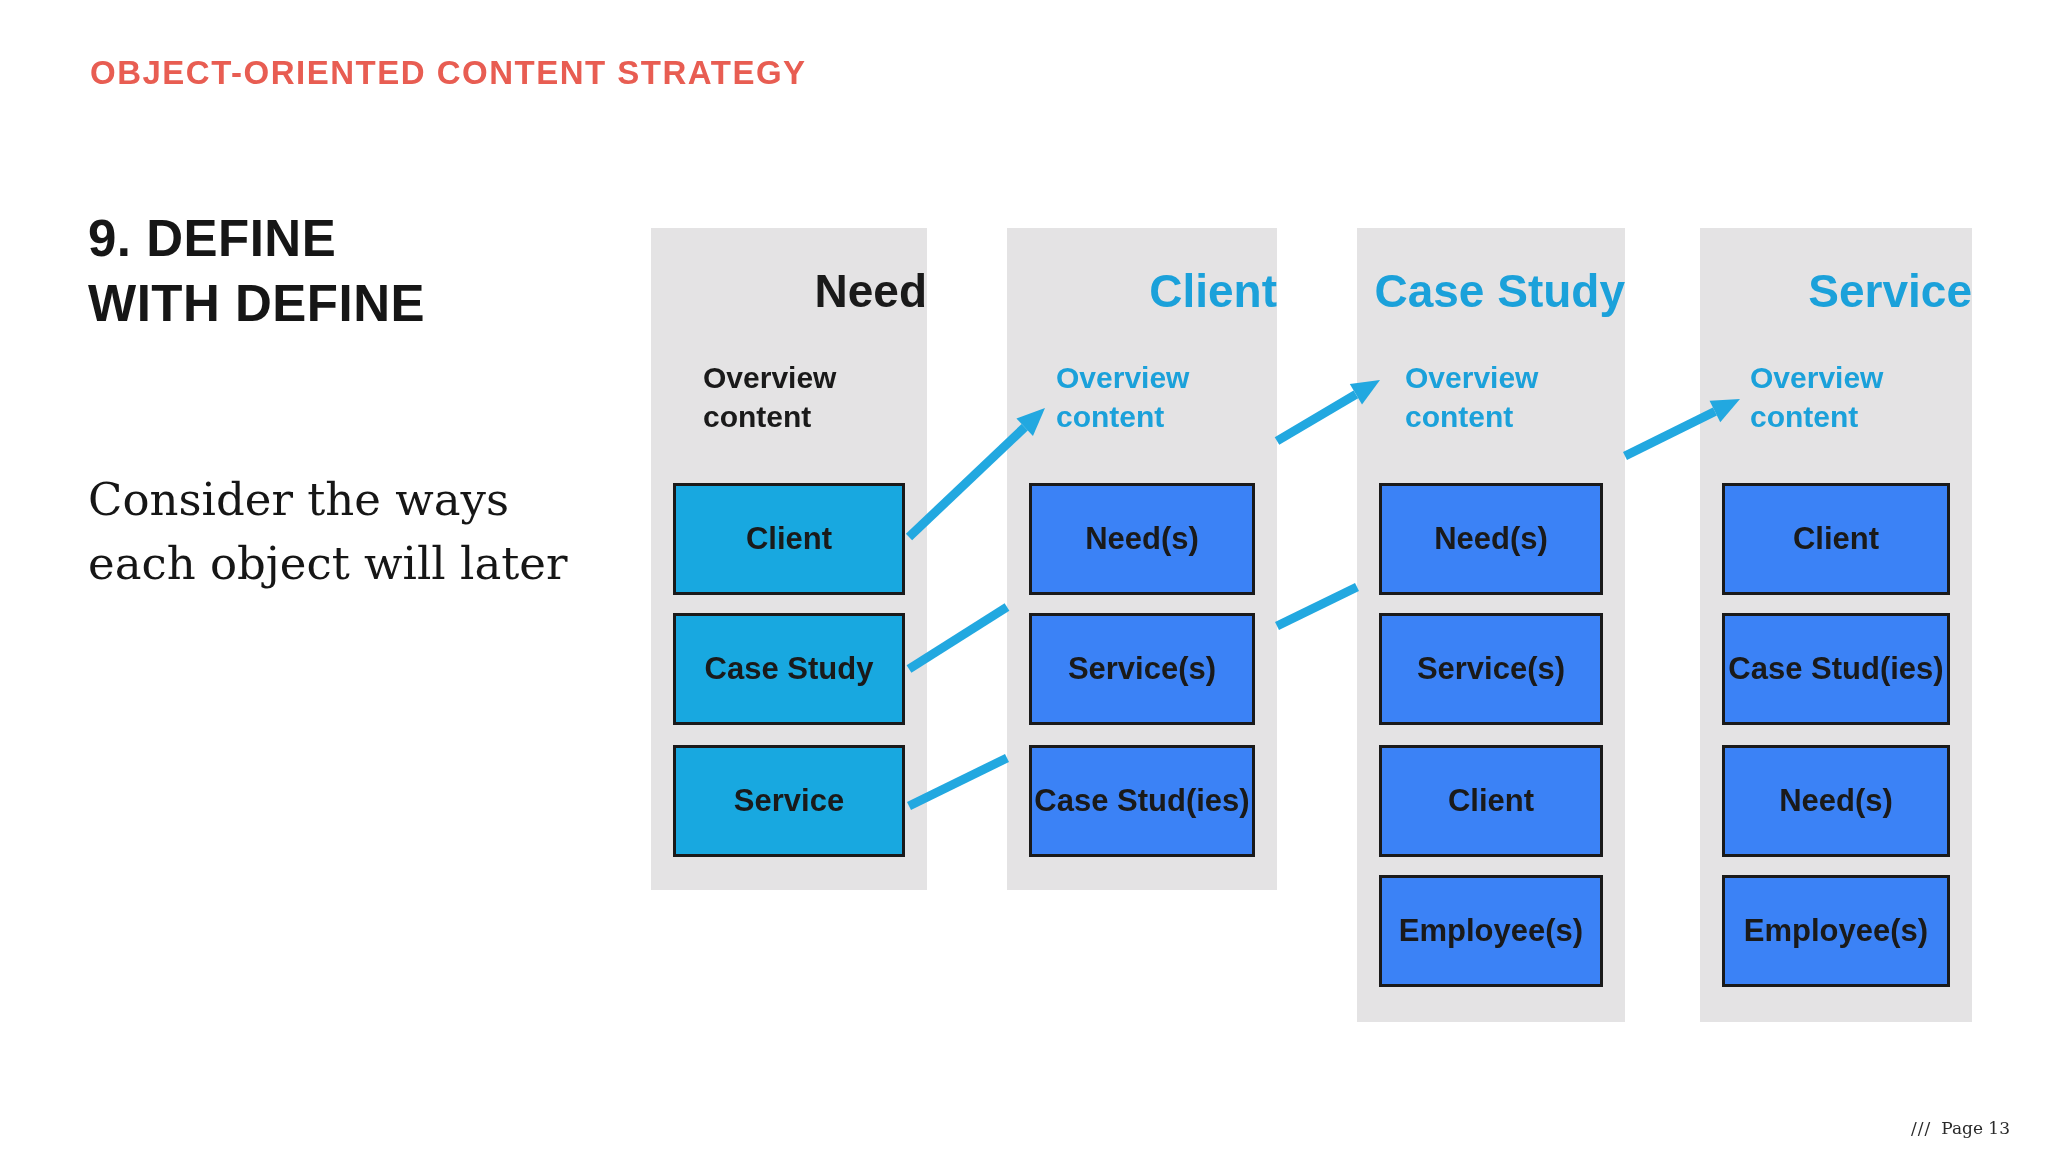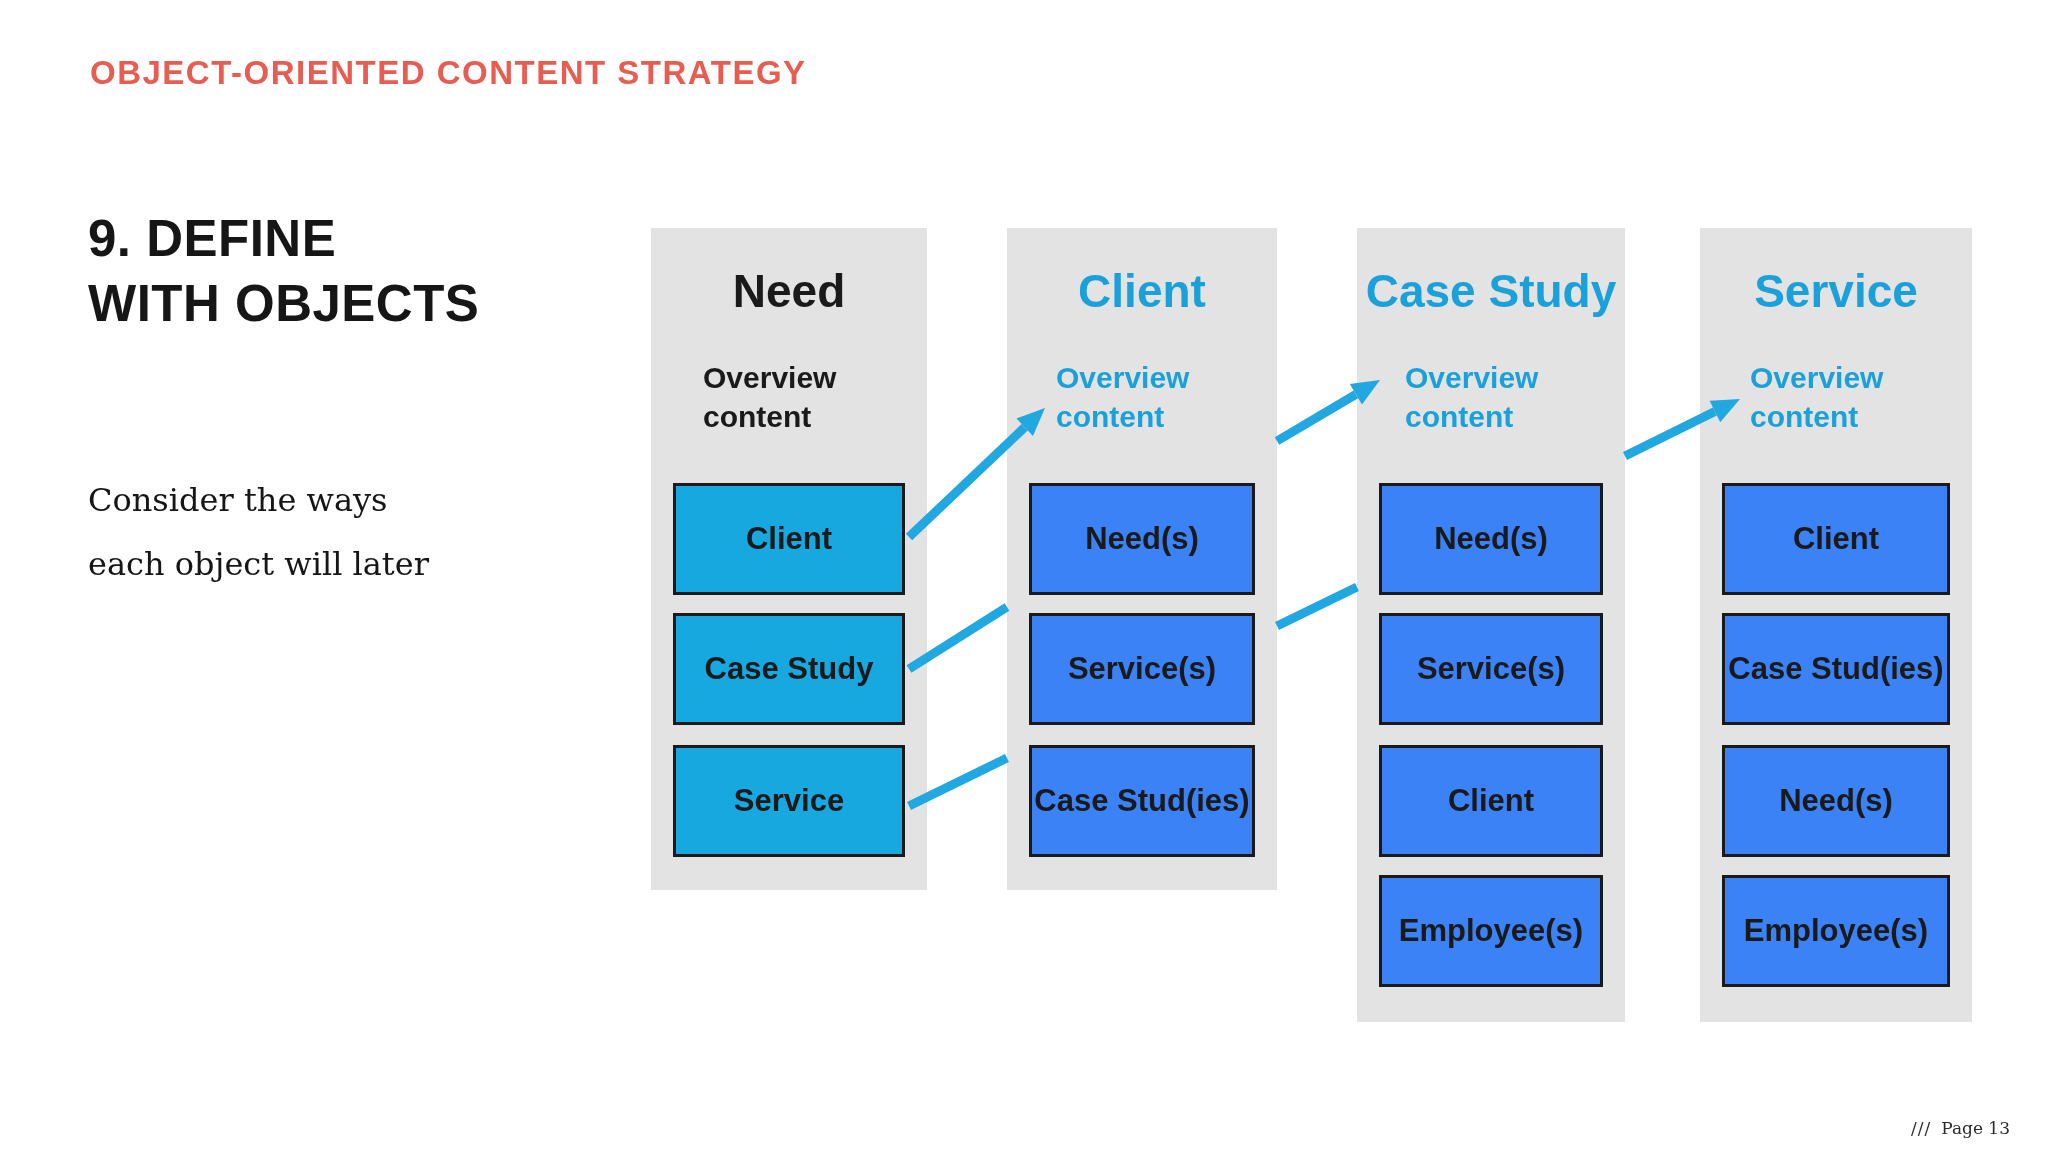--- a/index.html
+++ b/index.html
@@ -14,32 +14,32 @@
   }
   .headline{
     position:absolute; left:88px; top:206px;
     font-size:51px; line-height:65px; font-weight:700; letter-spacing:0.5px;
     color:var(--ink,#161616);
   }
   .headline span{display:block; white-space:nowrap;}
   .lede{
     position:absolute; left:88px; top:468px;
     font-family:"DejaVu Serif","Liberation Serif",serif;
-    font-size:32px; line-height:64px; color:var(--ink,#161616);
+    font-size:45px; line-height:64px; color:var(--ink,#161616);
   }
   .lede span{display:block; white-space:nowrap;}
 
   .panel{ position:absolute; top:228px; background:var(--panel,#E4E3E4); }
   #panel-need        {left:651px;  width:276px; height:662px;}
   #panel-client      {left:1007px; width:270px; height:662px;}
   #panel-case-study  {left:1357px; width:268px; height:794px;}
   #panel-service     {left:1700px; width:272px; height:794px;}
 
   .col-title{
-    position:absolute; top:36px; left:0; right:0; text-align:center;
+    position:absolute; top:36px; left:0; right:0; text-align:right;
     font-size:46px; font-weight:700; color:#1A1A1A; white-space:nowrap;
   }
   .panel.accent .col-title{ color:var(--blueText,#1BA1DA); }
   .col-overview{
     position:absolute; top:130px; left:50%; transform:translateX(-50%);
     width:172px; text-align:left;
     font-size:30px; line-height:39px; font-weight:700; color:#1A1A1A;
   }
   .panel.accent .col-overview{ color:var(--blueText,#1BA1DA); }
 
@@ -64,21 +64,21 @@
 </style>
 </head>
 <body>
 
 <div class="stage" style="--red: #E85D52; --blueText: #1BA1DA; --blueFill: #18A8E0; --panel: #E4E3E4; --ink: #161616;">
 
   <div class="eyebrow">OBJECT-ORIENTED CONTENT STRATEGY</div>
 
   <div class="headline">
     <span>9. DEFINE</span>
-    <span>WITH OBJECTS</span>
+    <span>WITH DEFINE</span>
   </div>
 
   <div class="lede">
     <span>Consider the ways</span>
     <span>each object will later</span>
   </div>
 
   <div class="panel" id="panel-need">
     <div class="col-title">Need</div>
     <div class="col-overview">Overview content</div>

